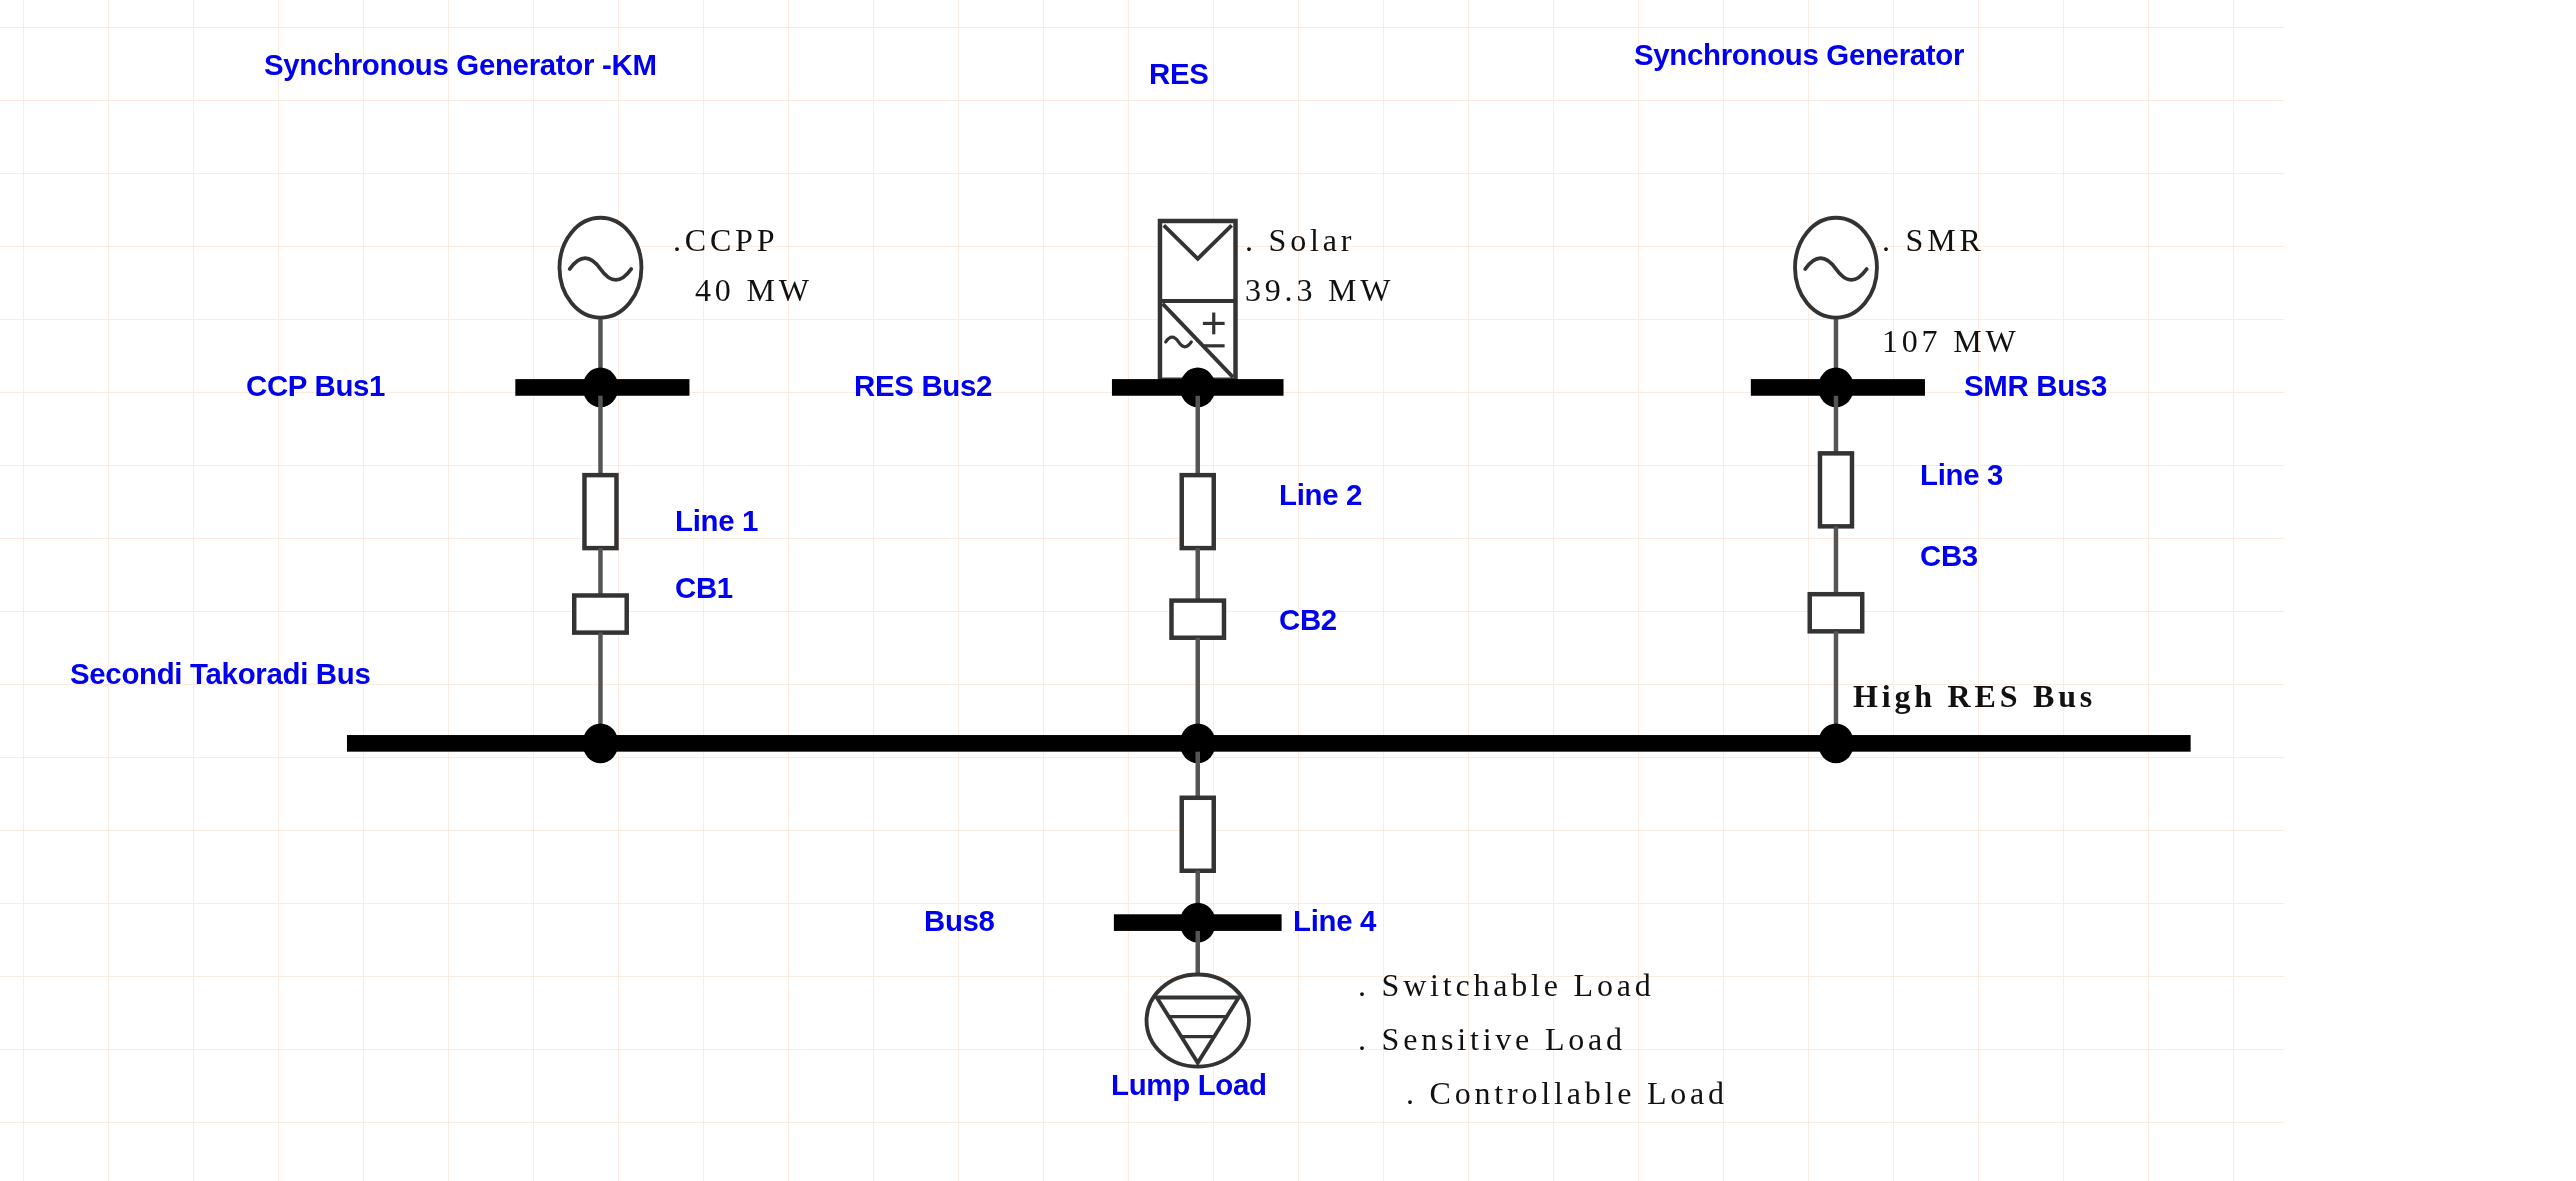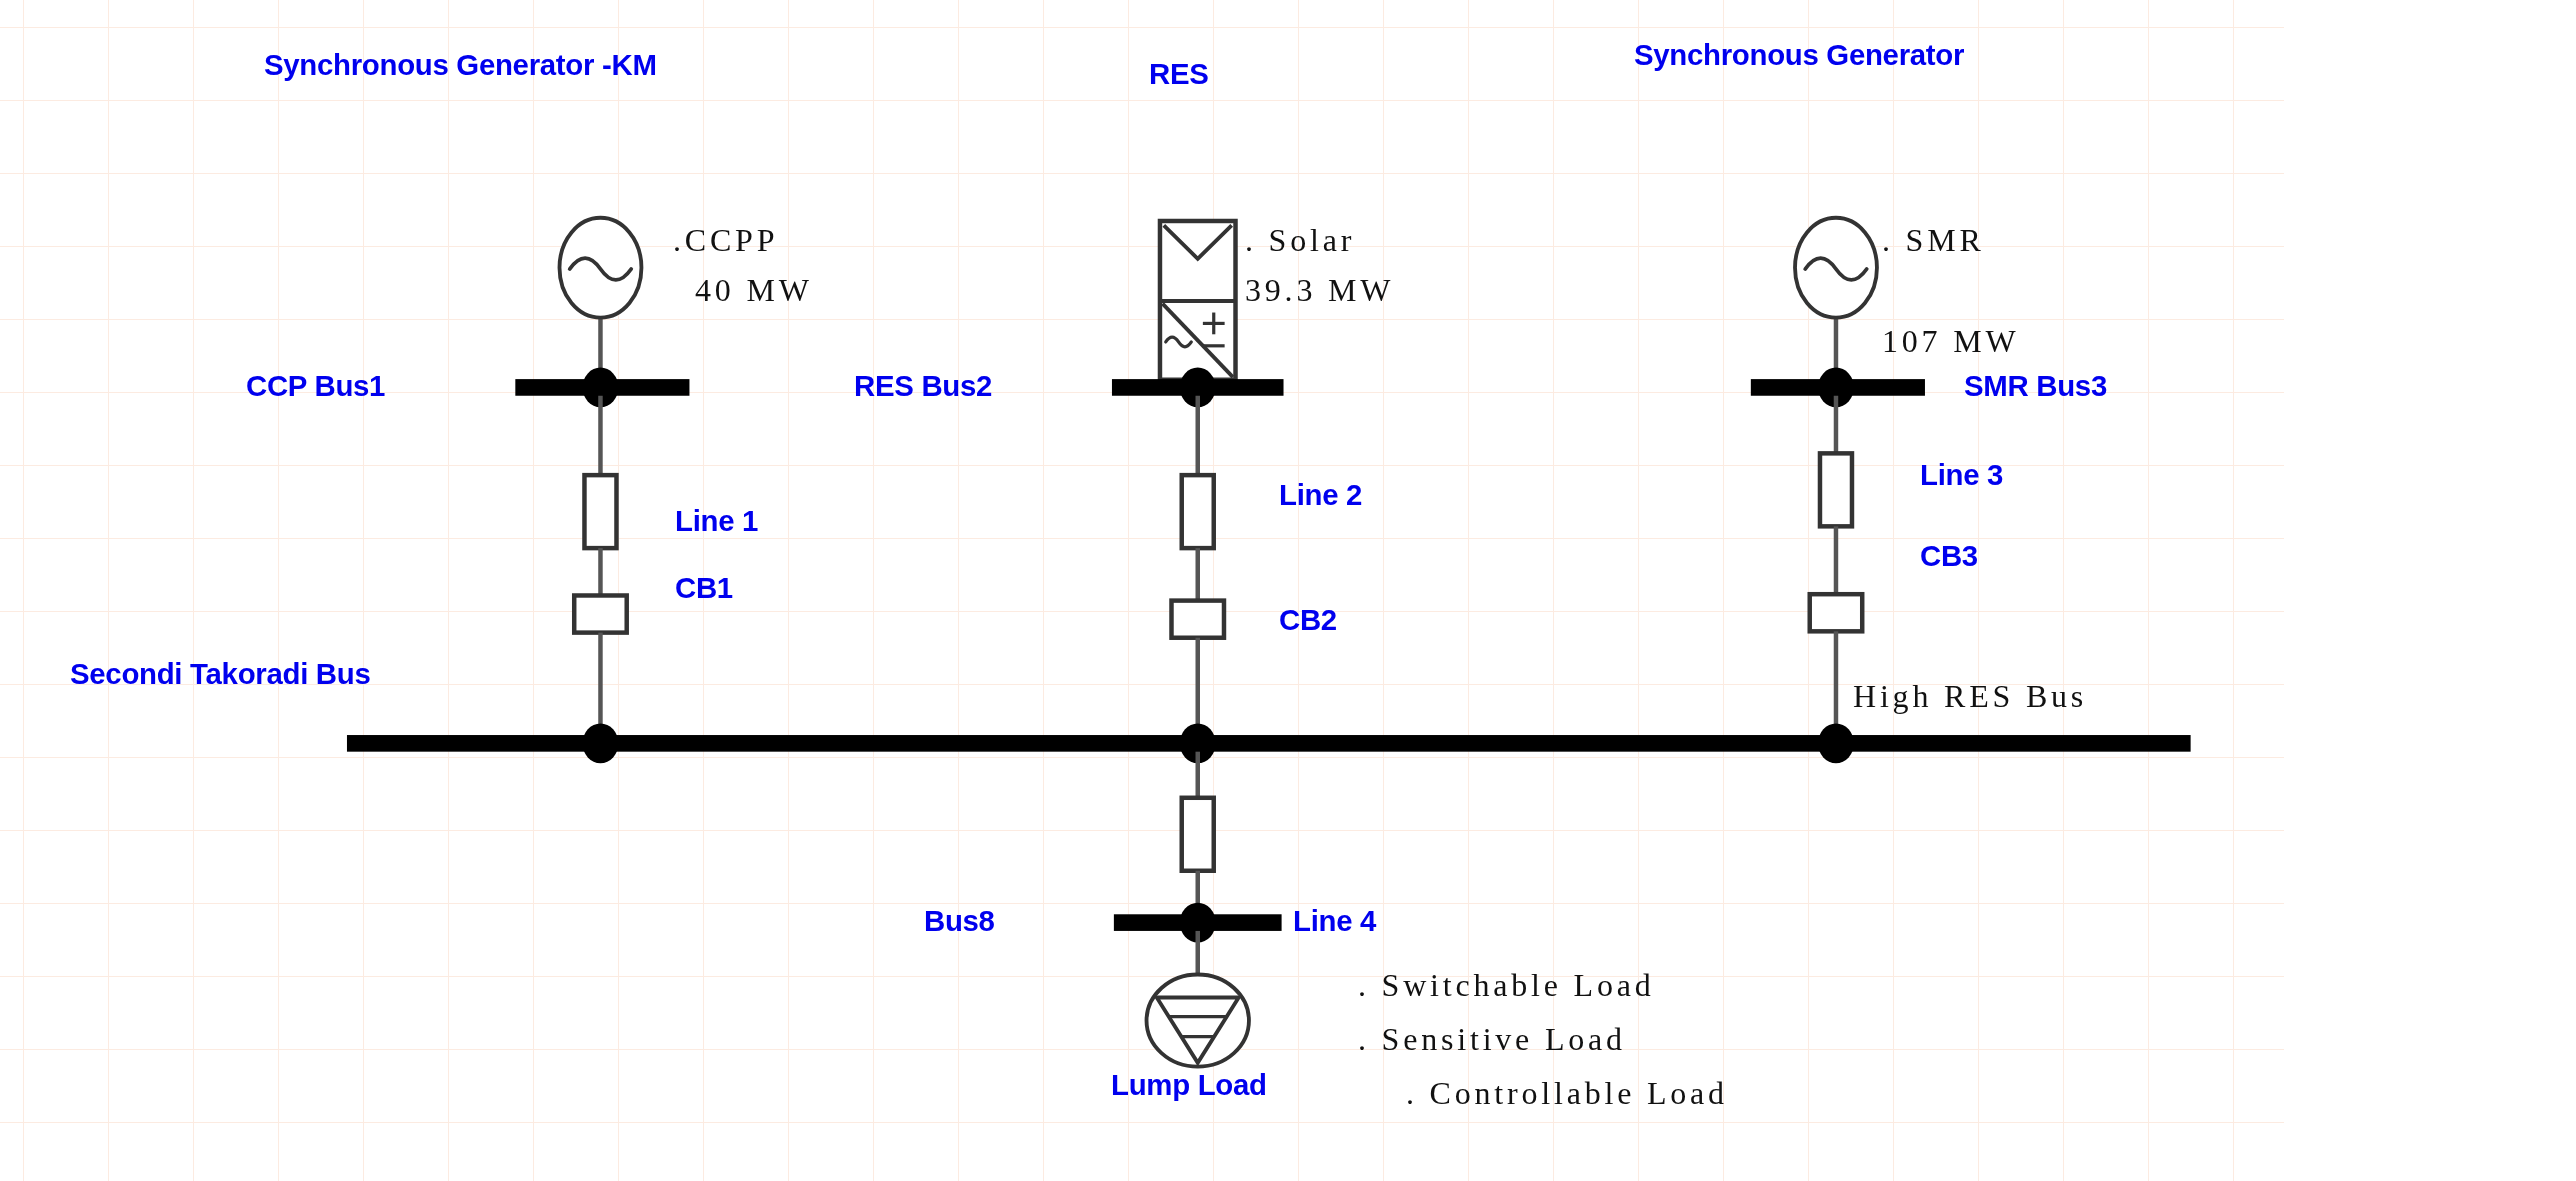--- a/index.html
+++ b/index.html
@@ -172,21 +172,21 @@
   <div class="lbl lbl-blue" style="left:675px; top:506px;">Line 1</div>
   <div class="lbl lbl-blue" style="left:675px; top:573px;">CB1</div>
 
   <div class="lbl lbl-blue" style="left:1279px; top:480px;">Line 2</div>
   <div class="lbl lbl-blue" style="left:1279px; top:605px;">CB2</div>
 
   <div class="lbl lbl-blue" style="left:1920px; top:460px;">Line 3</div>
   <div class="lbl lbl-blue" style="left:1920px; top:541px;">CB3</div>
 
   <div class="lbl lbl-blue" style="left:70px; top:659px;">Secondi Takoradi Bus</div>
-  <div class="lbl lbl-mono" style="left:1853px; top:680px;">High RES Bus</div>
+  <div class="lbl lbl-mono" style="left:1853px; top:680px;font-weight:bold;">High RES Bus</div>
 
   <div class="lbl lbl-blue" style="left:924px; top:906px;">Bus8</div>
   <div class="lbl lbl-blue" style="left:1293px; top:906px;">Line 4</div>
   <div class="lbl lbl-blue" style="left:1111px; top:1070px;">Lump Load</div>
 
   <div class="lbl lbl-mono" style="left:1358px; top:969px;">. Switchable Load</div>
   <div class="lbl lbl-mono" style="left:1358px; top:1023px;">. Sensitive Load</div>
   <div class="lbl lbl-mono" style="left:1358px; top:1077px;margin-left:48px;">. Controllable Load</div>
 
 </div>

